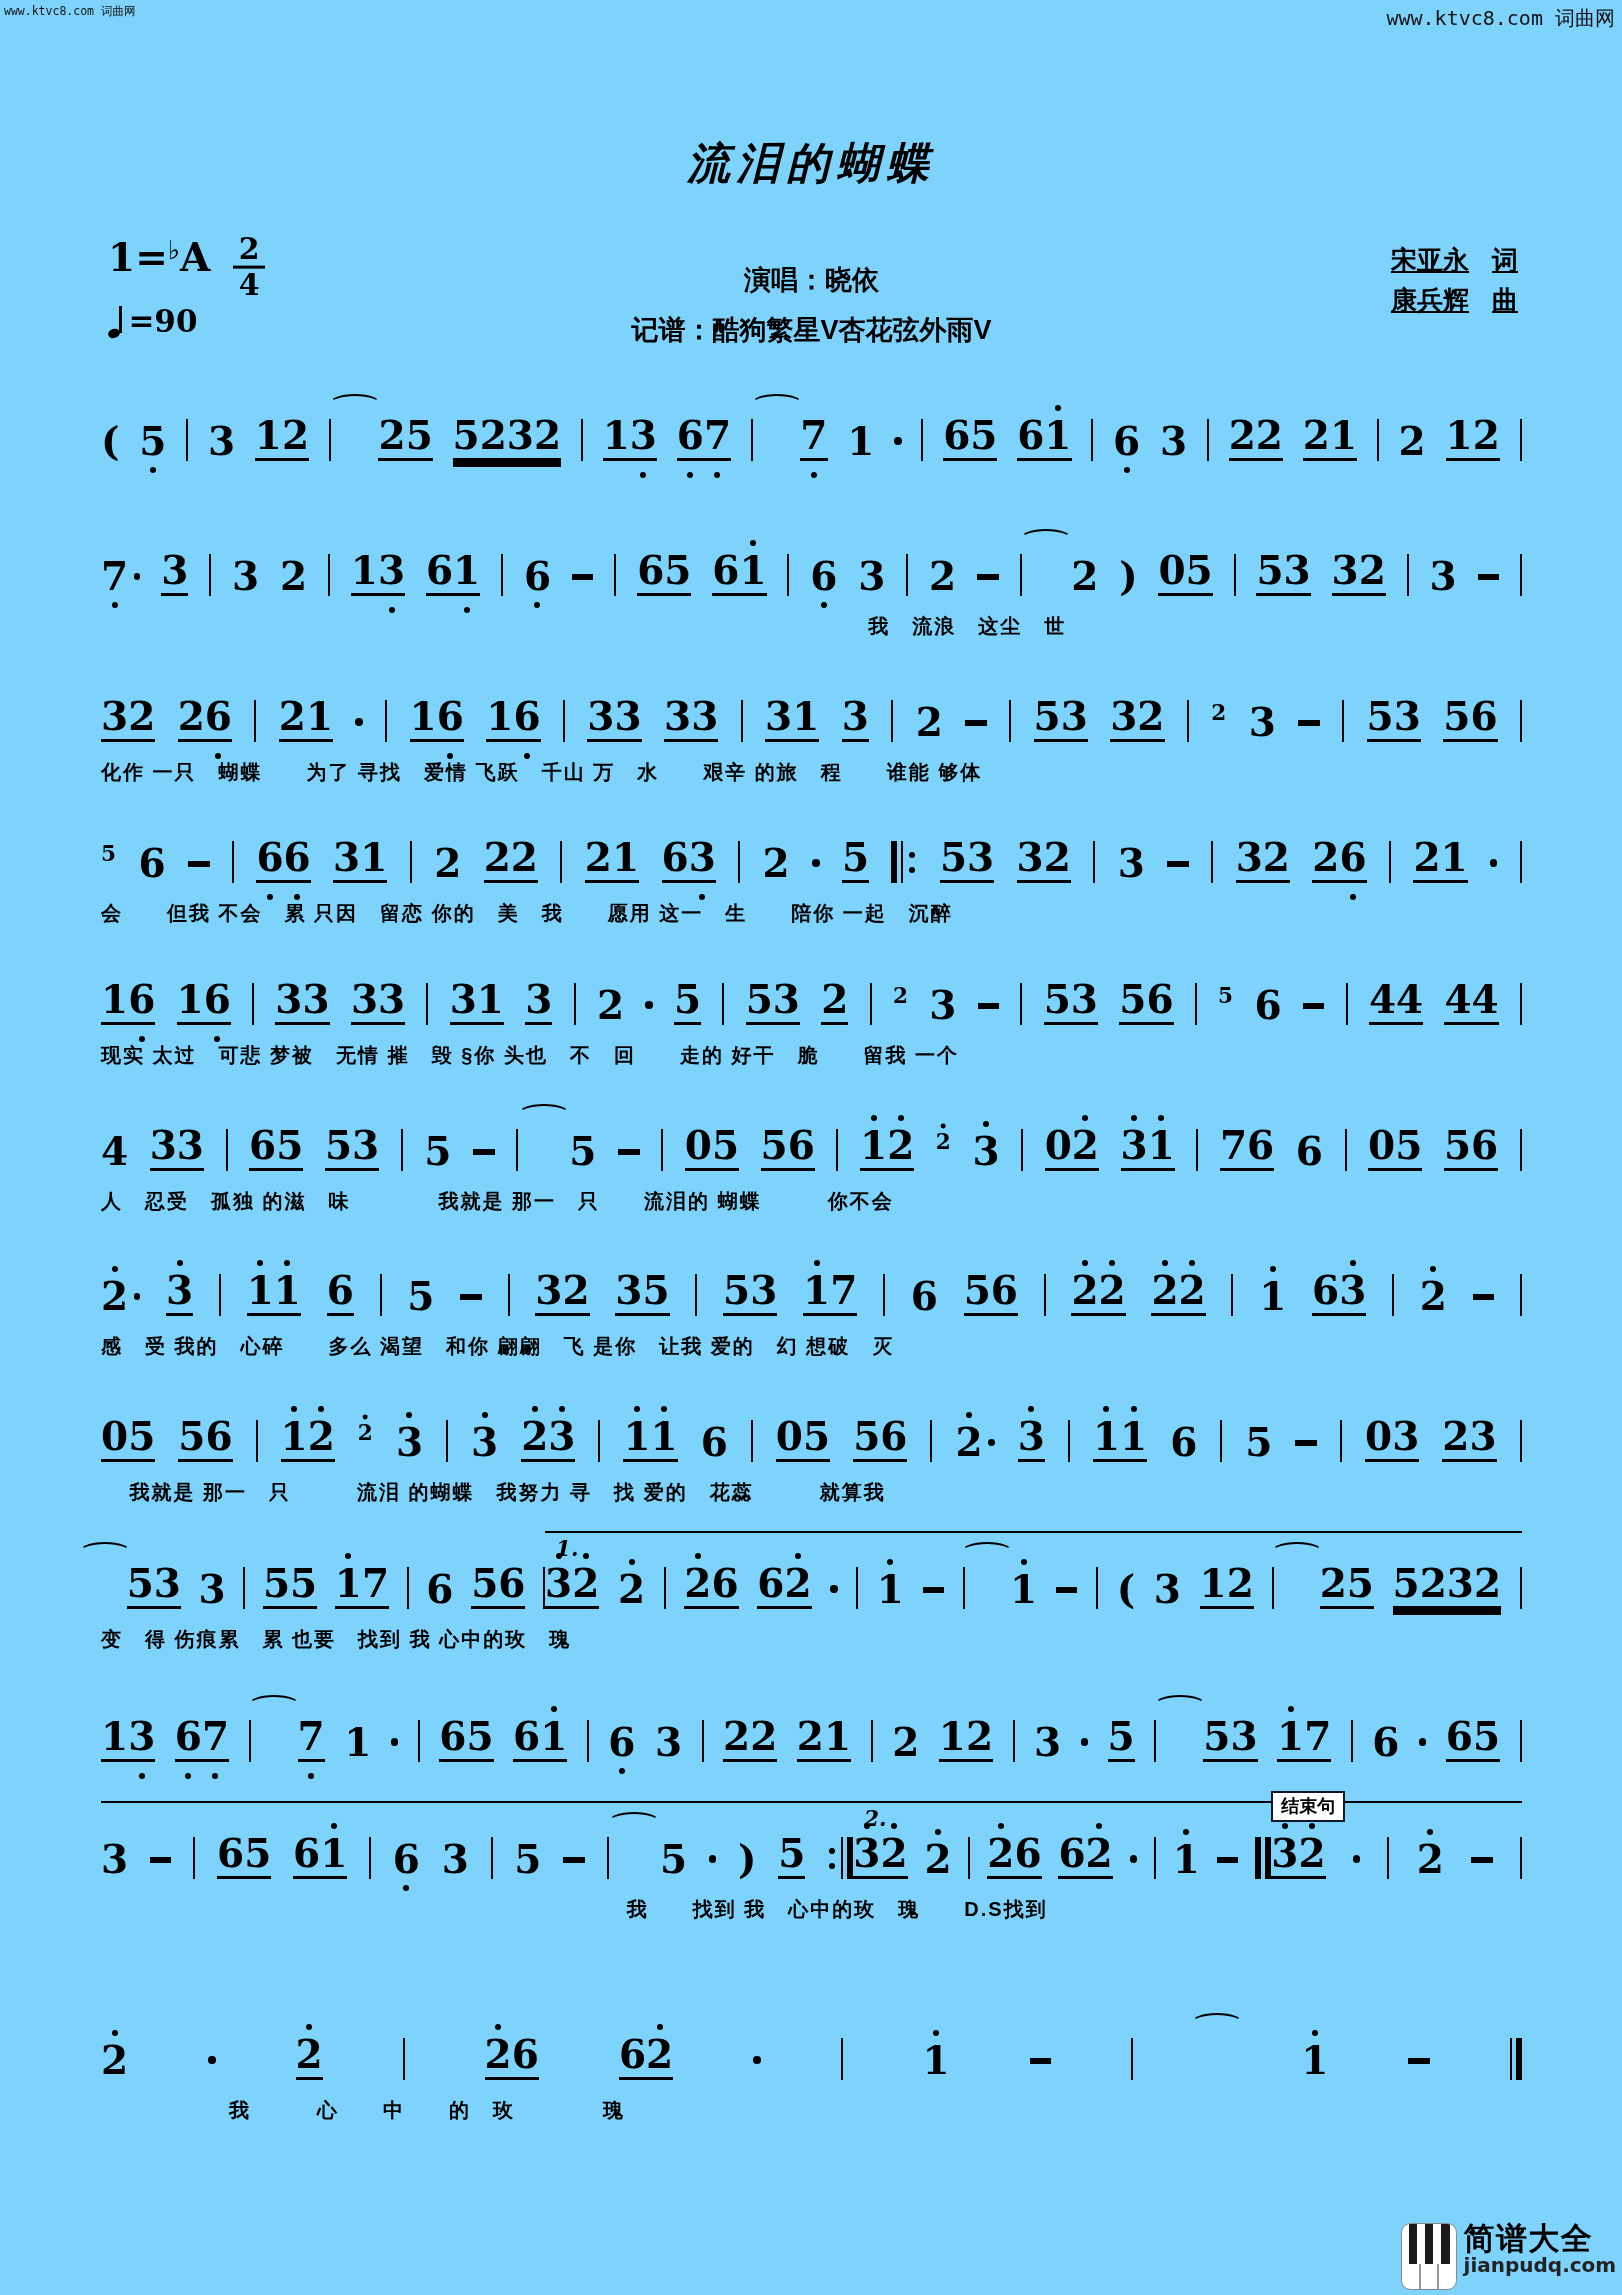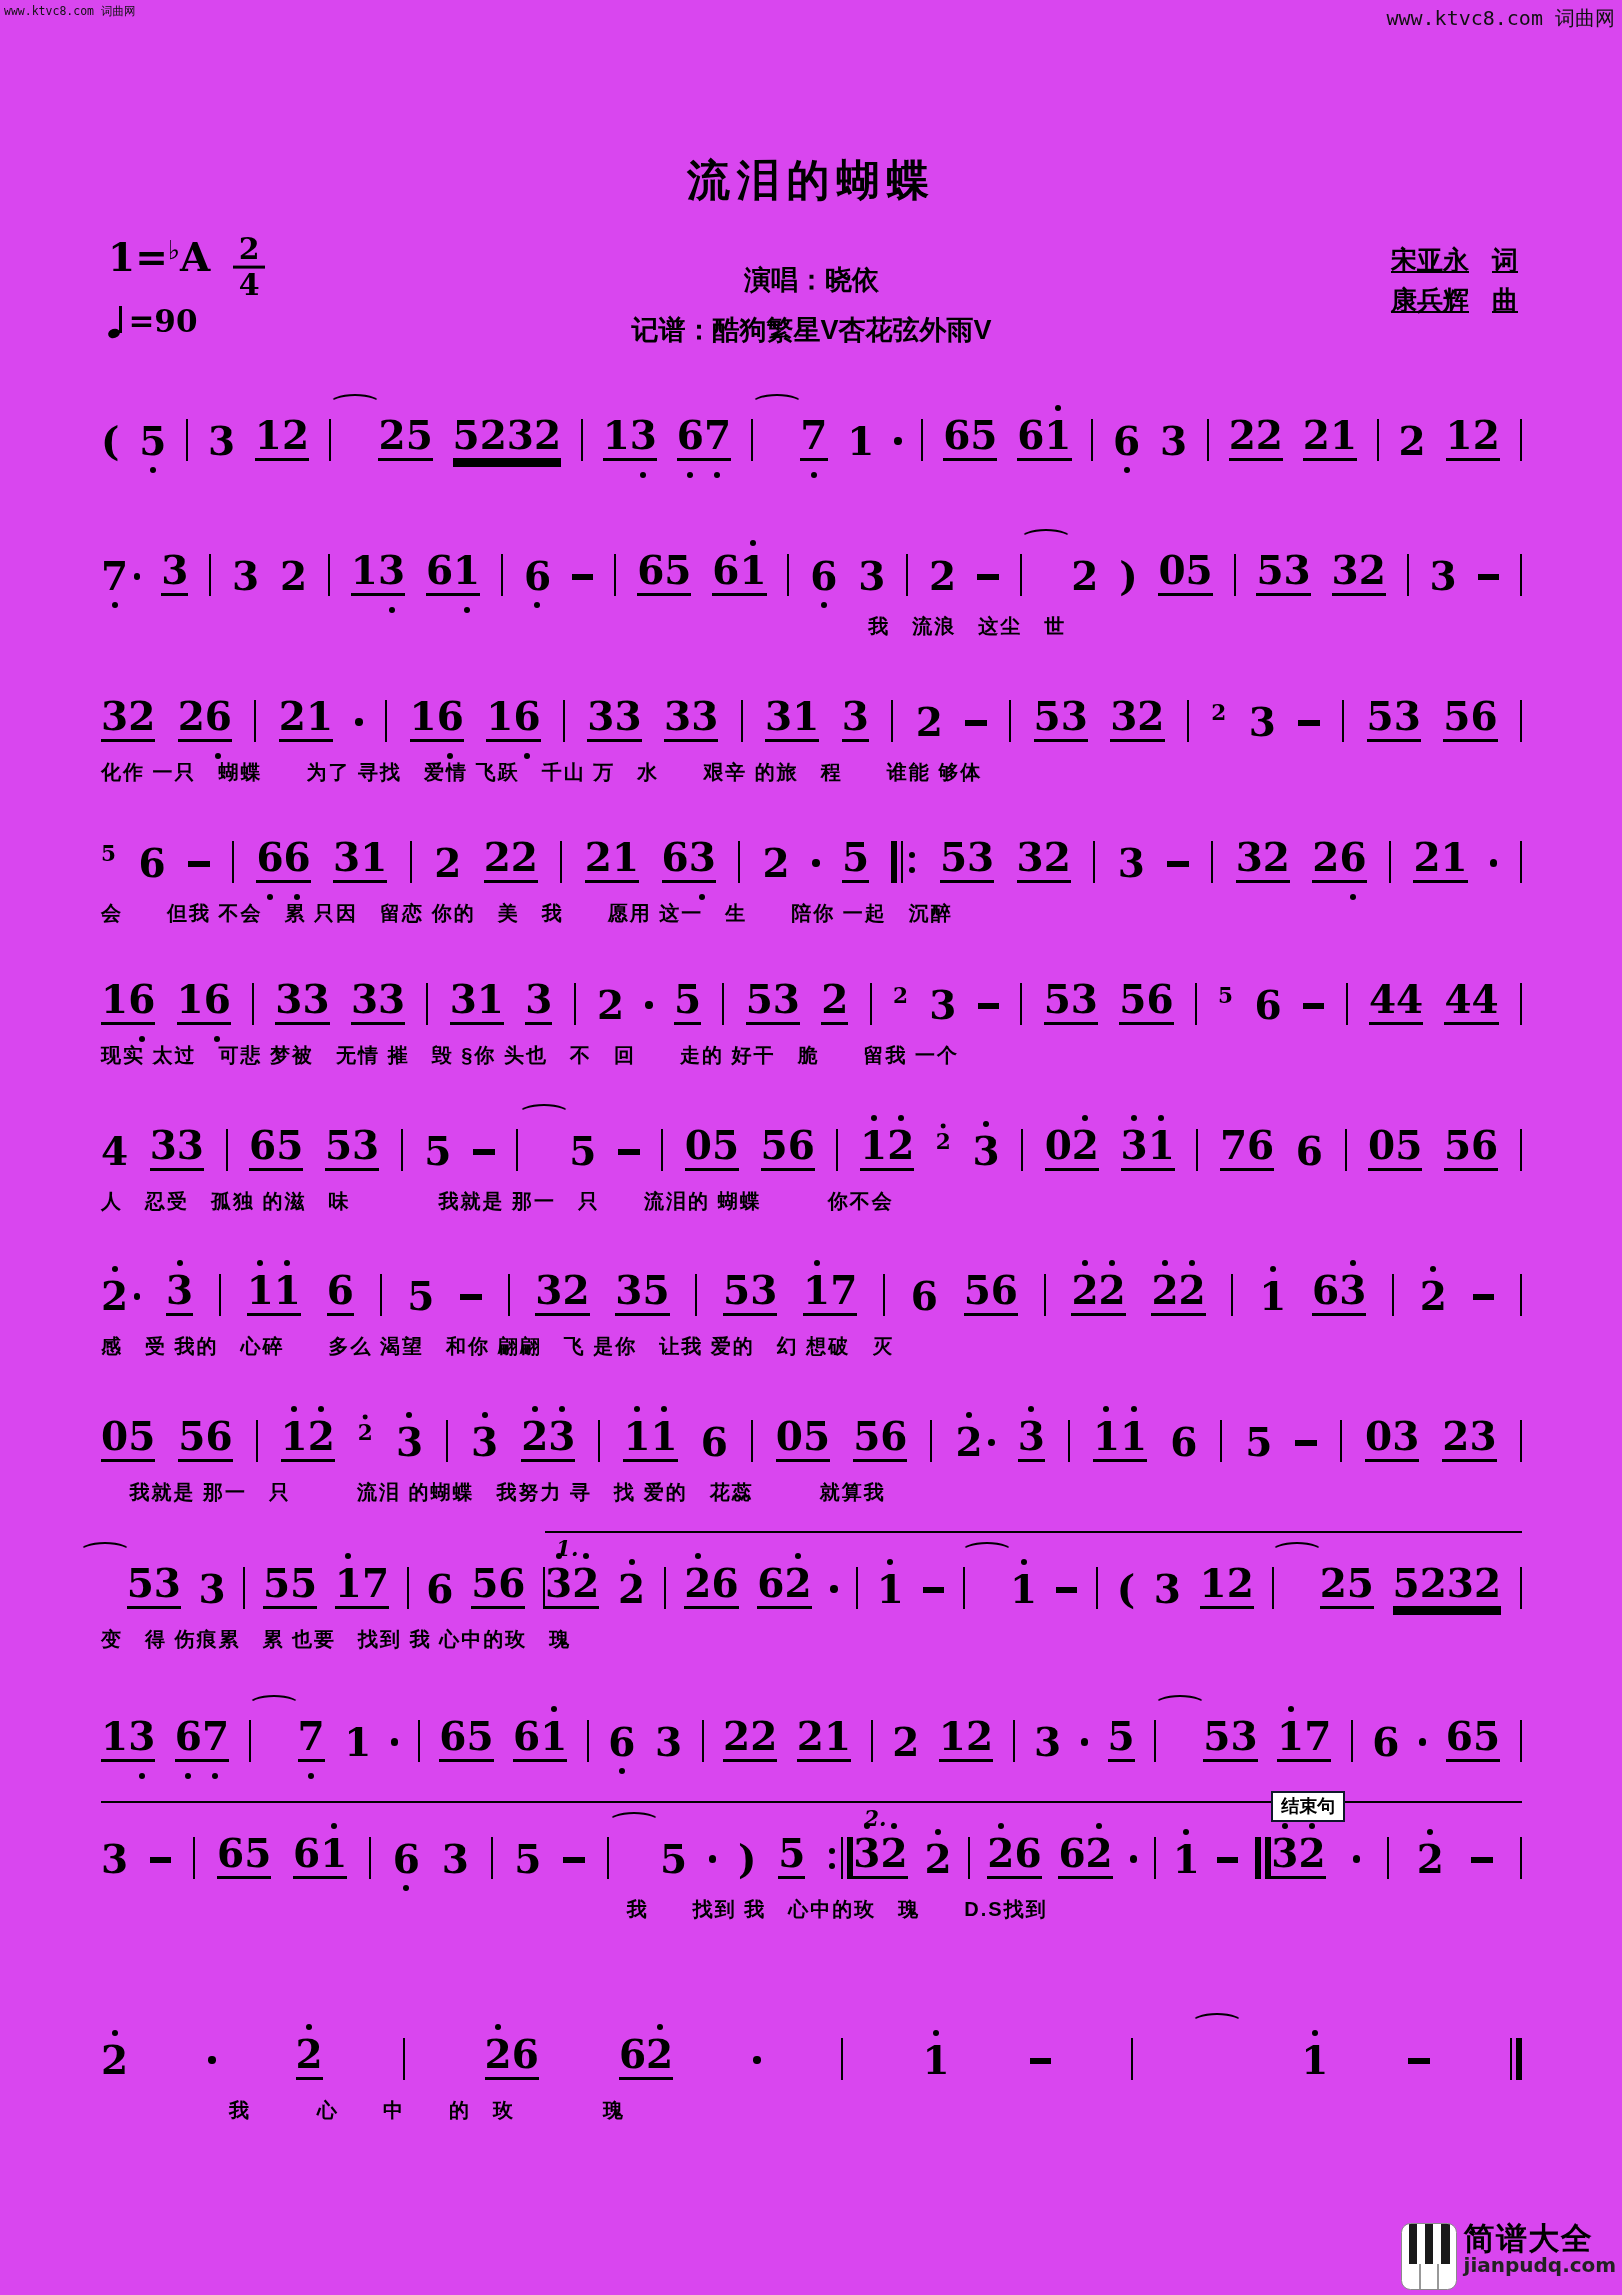--- a/index.html
+++ b/index.html
@@ -1,27 +1,27 @@
 <!DOCTYPE html>
 <html style="font-size:10.8px"><head>
 <meta charset="utf-8">
 <style>
   html,body{margin:0;padding:0;background:#fff;}
   body{width:1623px;height:2295px;position:relative;overflow:hidden;
        font-family:"Liberation Sans",sans-serif;color:#000;}
-  .page{position:absolute;inset:0;background:#d946ef;}
+  .page{position:absolute;inset:0;background:#7dd3fc;}
 
   
   .wm{position:absolute;font-family:"DejaVu Sans Mono",monospace;color:#111;}
   .wm-left{top:4px;left:4px;font-size:11.5px;}
   .wm-right{top:5.4px;right:8px;font-size:20px;}
 
   
-  .title{position:absolute;top:152px;left:0;right:0;text-align:center;
-         font-size:43px;font-weight:900;letter-spacing:6.8px;}
+  .title{position:absolute;top:135px;left:0;right:0;text-align:center;
+         font-size:43px;font-weight:900;letter-spacing:6.8px;font-style:italic;}
   .keyrow{position:absolute;top:238px;left:108px;display:flex;align-items:flex-start;}
   .keytext{font:bold 39px "DejaVu Serif",serif;line-height:1;text-align:right;}
   .flat{font-size:26px;position:relative;top:-12px;font-weight:bold;}
   .ts{display:inline-flex;flex-direction:column;align-items:center;margin-left:23px;
       transform:translateY(-5.4px);font:bold 30px "DejaVu Serif",serif;line-height:1.05;}
   .ts .num{border-bottom:3.4px solid #000;padding:0 5.4px 1.4px;}
   .temporow{position:absolute;top:306px;left:108px;display:flex;align-items:flex-start;}
   .qnote{position:relative;display:inline-block;width:15px;height:32px;margin-right:5.4px;}
   .qnote::before{content:"";position:absolute;bottom:0;left:0;width:11.5px;height:8.8px;
                  background:#000;border-radius:50%;transform:rotate(-20deg);}

